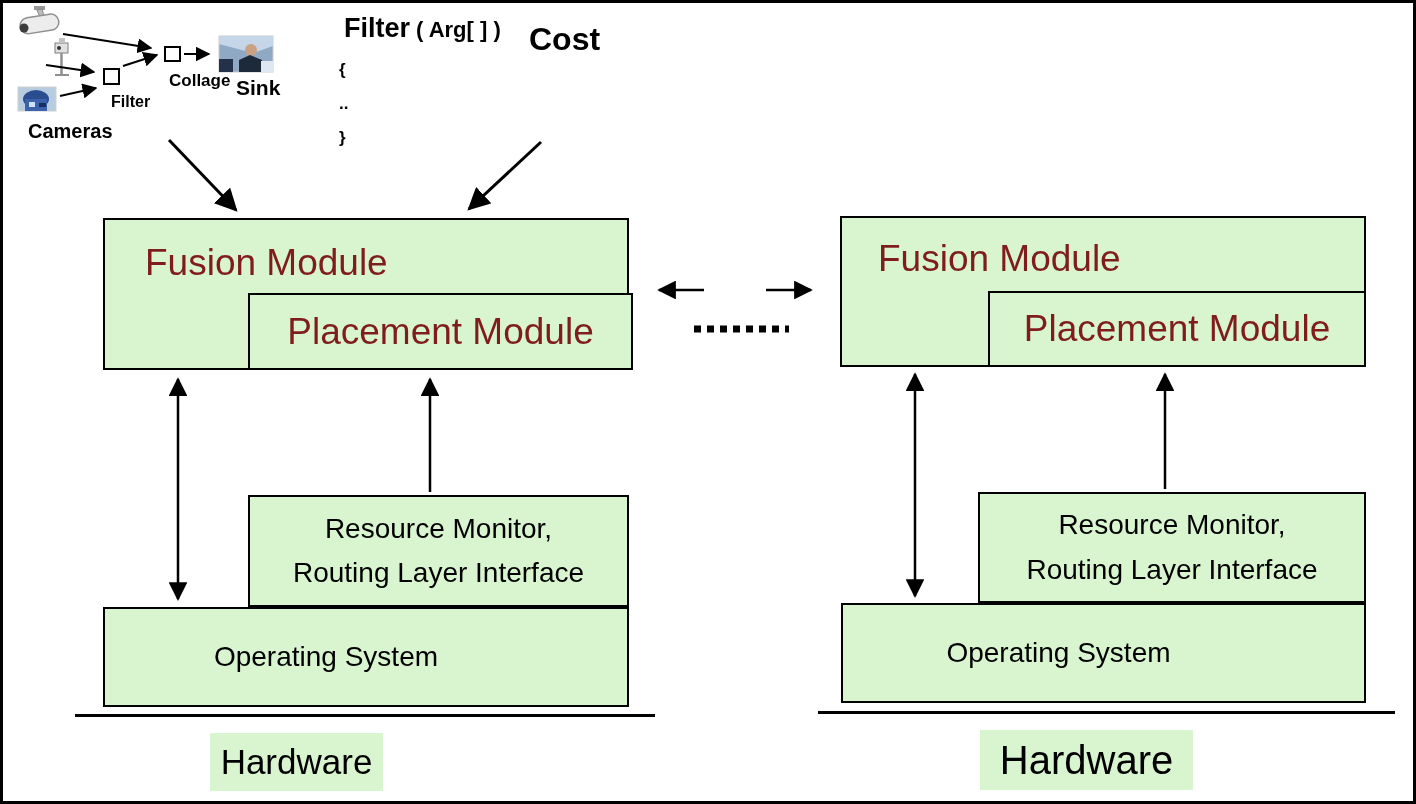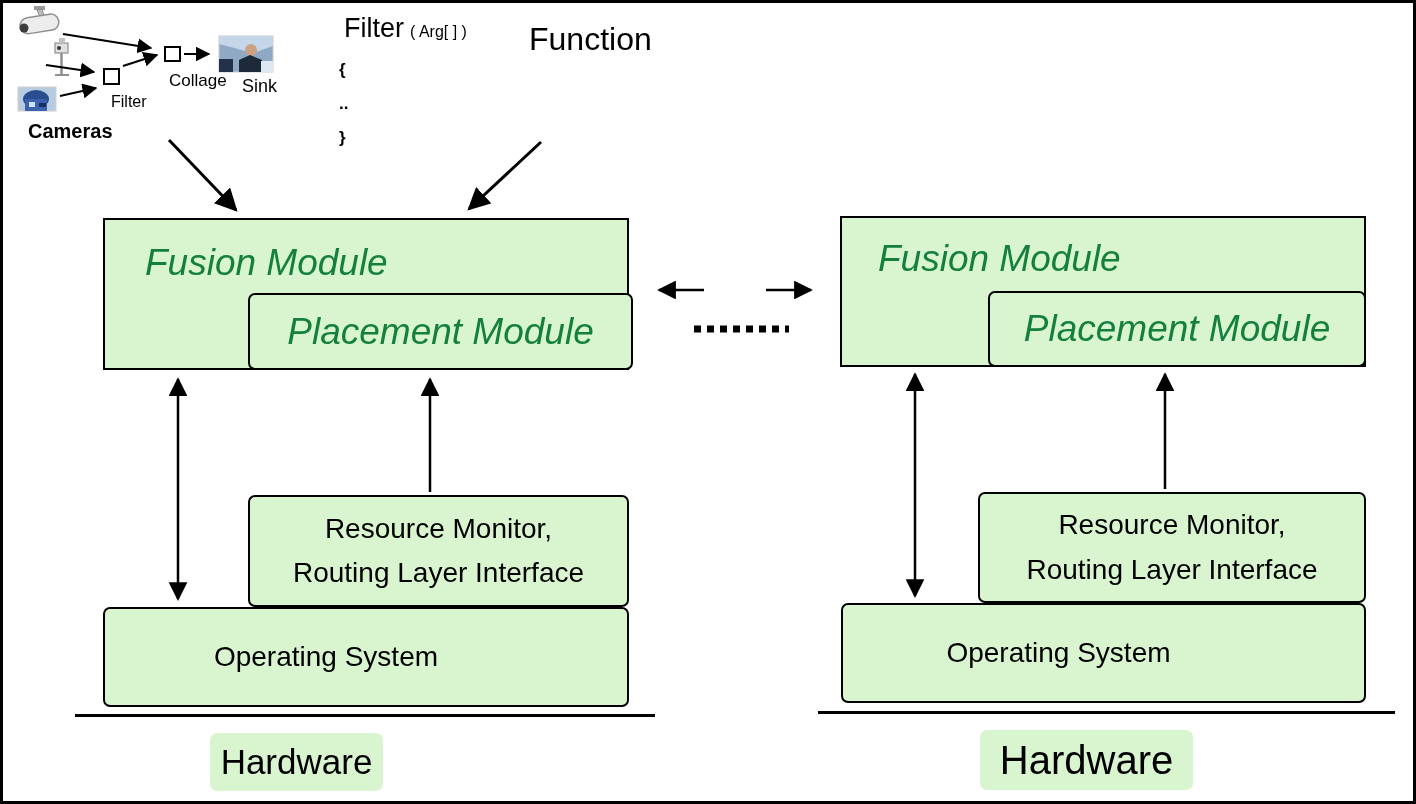--- a/index.html
+++ b/index.html
@@ -19,54 +19,52 @@
     pointer-events:none;
   }
   .gbox {
     position:absolute;
     background:#d9f5d0;
     border:2px solid #000;
     box-sizing:border-box;
   }
   .module-title {
     font-size:37px;
-    color:#15803d;
+    color:#7f1d1d;
     white-space:nowrap;
-    font-style:italic;
   }
   .center {
     display:flex; align-items:center; justify-content:center;
     text-align:center;
-    border-radius:7px;
   }
   
   #l-fusion   { left:100px; top:215px; width:526px; height:152px; z-index:1; }
   #l-fusion .module-title { padding:22px 0 0 40px; }
   #l-placement{ left:245px; top:290px; width:385px; height:77px; z-index:2; }
   #l-resource { left:245px; top:492px; width:381px; height:112px; font-size:28px; line-height:1.58; }
   #l-os       { left:100px; top:604px; width:526px; height:100px; font-size:28px; padding-right:80px; }
   #l-hwline   { position:absolute; left:72px; top:711px; width:580px; height:3px; background:#000; }
   #l-hwlabel  { position:absolute; left:207px; top:730px; width:173px; height:58px; background:#d9f5d0; font-size:35px; }
   
   #r-fusion   { left:837px; top:213px; width:526px; height:151px; z-index:1; }
   #r-fusion .module-title { padding:20px 0 0 36px; }
   #r-placement{ left:985px; top:288px; width:378px; height:76px; z-index:2; }
   #r-resource { left:975px; top:489px; width:388px; height:111px; font-size:28px; line-height:1.58; }
   #r-os       { left:838px; top:600px; width:525px; height:100px; font-size:28px; padding-right:90px; }
   #r-hwline   { position:absolute; left:815px; top:708px; width:577px; height:3px; background:#000; }
   #r-hwlabel  { position:absolute; left:977px; top:727px; width:213px; height:60px; background:#d9f5d0; font-size:40px; }
   
-  .abs { position:absolute; white-space:nowrap; }
+  .abs { position:absolute; white-space:nowrap;font-weight:bold; }
   #lbl-cameras { left:25px;  top:117px; font-size:20px; font-weight:bold; }
   #lbl-filter  { left:108px; top:90px;  font-size:16px; }
   #lbl-collage { left:166px; top:68px;  font-size:17px;text-align:right; }
-  #lbl-sink    { left:233px; top:73px;  font-size:18px;margin-left:6px; }
+  #lbl-sink    { left:233px; top:73px;  font-size:21px; }
   #snippet-line1 { left:341px; top:10px; display:flex; align-items:baseline; gap:6px; }
   #snippet-line1 .name { font-size:27px; }
-  #snippet-line1 .args { font-size:16px; }
+  #snippet-line1 .args { font-size:22px; }
   #snippet-braces { left:336px; top:50px; font-size:17px; font-weight:600; line-height:34px; }
   #cost-function { left:526px; top:14px; font-size:32px; line-height:44px; }
 </style>
 </head>
 <body>
 
 <div class="canvas">
 
   <svg class="overlay" viewBox="0 0 1416 804">
     <defs>
@@ -135,21 +133,21 @@
     <span class="name">Filter</span>
     <span class="args">( Arg[ ] )</span>
   </div>
   <div class="abs" id="snippet-braces">
     <div>{</div>
     <div>..</div>
     <div>}</div>
   </div>
 
   <div class="abs" id="cost-function">
-    <div>Function</div>
+    <div>Cost</div>
   </div>
 
   <div class="gbox" id="l-fusion">
     <div class="module-title">Fusion Module</div>
   </div>
   <div class="gbox center" id="l-placement">
     <div class="module-title">Placement Module</div>
   </div>
   <div class="gbox center" id="l-resource">
     <div>

